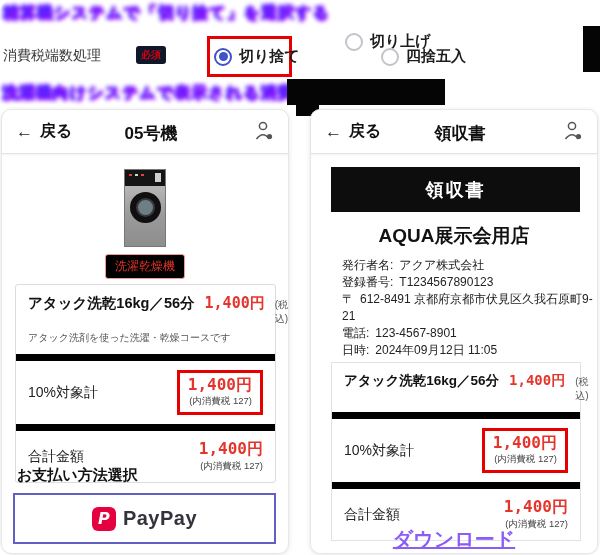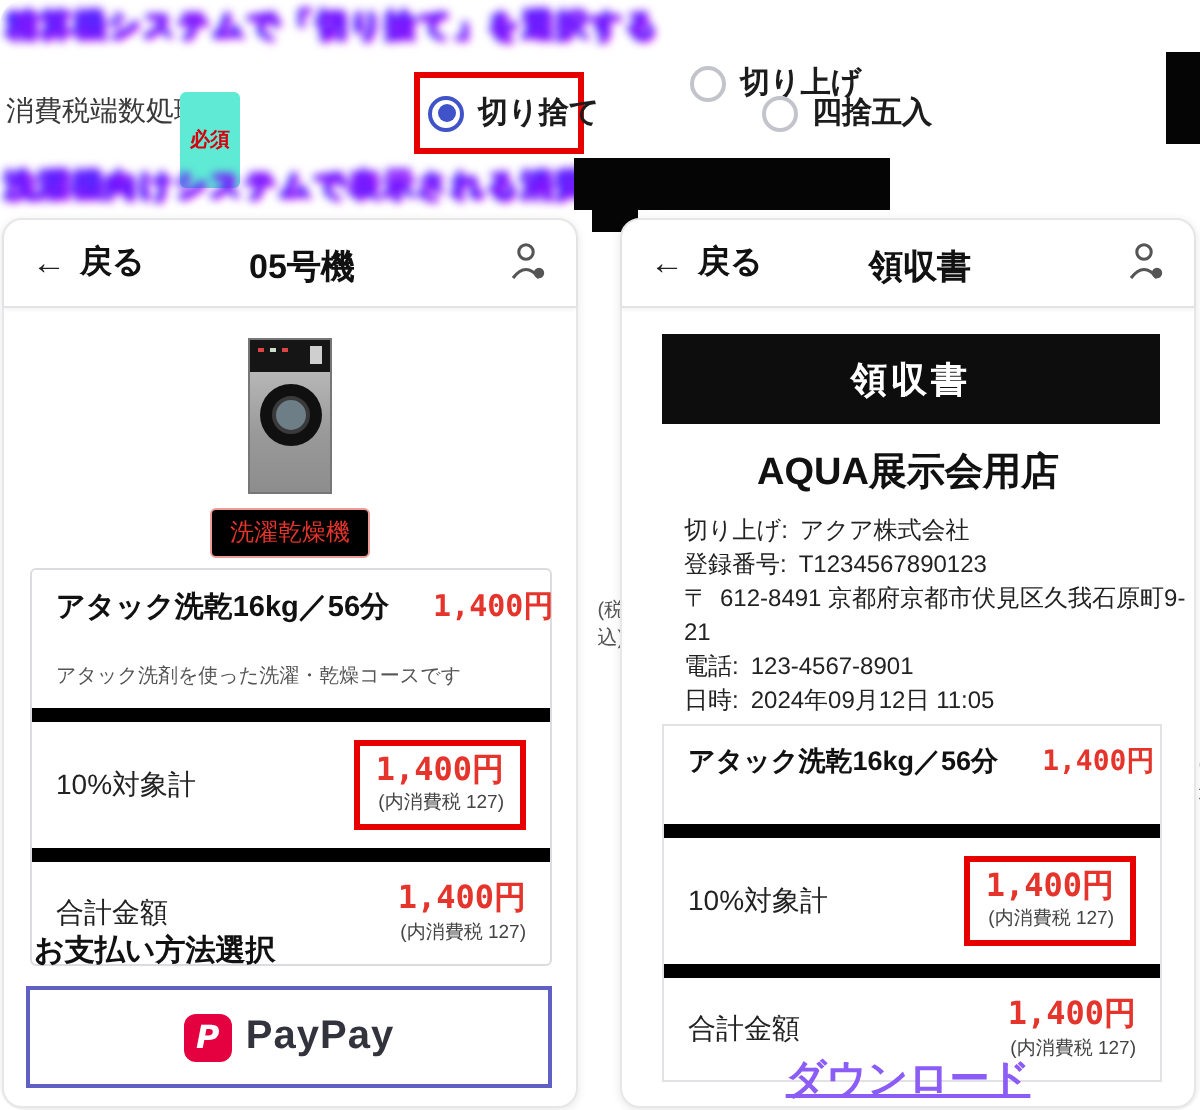--- a/index.html
+++ b/index.html
@@ -15,22 +15,22 @@
     font-weight:700;color:#5b49e8;letter-spacing:1px;white-space:nowrap;
     filter:blur(2px) contrast(1.35) saturate(1.6);
     text-shadow:1px 1px 0 #9a2be2,-1px 0 0 #2e2ee0,0 -1px 0 #7a3cf0;
     font-size:16px;
   }
   .redaction-box{background:#050505;}
 
   
   .settings-label{font-size:14px;color:#3a3a3a;}
   .required-badge{
-    font-size:10px;color:#d7000f;background:#5eead4;border-radius:3px;
-    padding:17px 5px;font-weight:700;
+    font-size:10px;color:#d7000f;background:#0f172a;border-radius:3px;
+    padding:2px 5px;font-weight:700;margin-left:46px;
   }
   .radio-option{display:flex;align-items:center;gap:7px;}
   .radio-circle{
     width:18px;height:18px;border-radius:50%;border:2px solid #c3c3cc;
     background:#fff;box-sizing:border-box;display:flex;align-items:center;justify-content:center;
   }
   .radio-circle.selected{border:2.5px solid #4053c8;}
   .radio-dot{width:9px;height:9px;border-radius:50%;background:#4053c8;}
   .radio-label{font-size:15px;font-weight:700;color:#1c1c1c;}
   .highlight-box{border:3px solid #e60000;box-sizing:border-box;background:transparent;}
@@ -67,21 +67,21 @@
     padding:3px 9px;background:#000000;white-space:nowrap;
   }
 
   
   .pricing-card{
     position:absolute;left:13px;top:174px;width:261px;box-sizing:border-box;
     border:1px solid #dcdce0;border-radius:3px;background:#fff;
   }
   .p-row{padding:9px 12px;border-top:7px solid #000000;box-sizing:border-box;}
   .p-row:first-child{border-top:none;}
-  .course-line{display:flex;align-items:baseline;gap:22px;}
+  .course-line{display:flex;align-items:baseline;gap:10px;}
   .course-name{font-size:14.5px;font-weight:700;color:#111;white-space:nowrap;}
   .price{font-family:"DejaVu Sans Mono",monospace;font-weight:700;color:#e5342b;font-size:15px;white-space:nowrap;}
   .tax-note{font-size:10px;color:#555;}
   .course-desc{font-size:10px;color:#555;margin-top:5px;}
   .sum-row{display:flex;align-items:center;justify-content:space-between;min-height:33px;}
   .sum-label{font-size:14px;color:#222;}
   .amount-block{text-align:right;}
   .amount-big{font-family:"DejaVu Sans Mono",monospace;font-weight:700;color:#e5342b;font-size:16px;line-height:1.15;}
   .tax-detail{font-size:9.5px;color:#444;margin-top:1px;}
   .amount-hl{border:3px solid #e60000;padding:3px 8px 4px 8px;}
@@ -225,21 +225,21 @@
     </div>
 
     <div class="receipt-banner">
       <span>領収書</span>
     </div>
 
     <div class="store-name">AQUA展示会用店</div>
 
     <div class="detail-lines">
       <div class="detail-line">
-        <span class="dl-label">切り上げ:</span><span>アクア株式会社</span>
+        <span class="dl-label">発行者名:</span><span>アクア株式会社</span>
       </div>
       <div class="detail-line">
         <span class="dl-label">登録番号:</span><span>T1234567890123</span>
       </div>
       <div class="detail-line">
         <span class="dl-label">〒</span><span>612-8491 京都府京都市伏見区久我石原町9-21</span>
       </div>
       <div class="detail-line">
         <span class="dl-label">電話:</span><span>123-4567-8901</span>
       </div>

